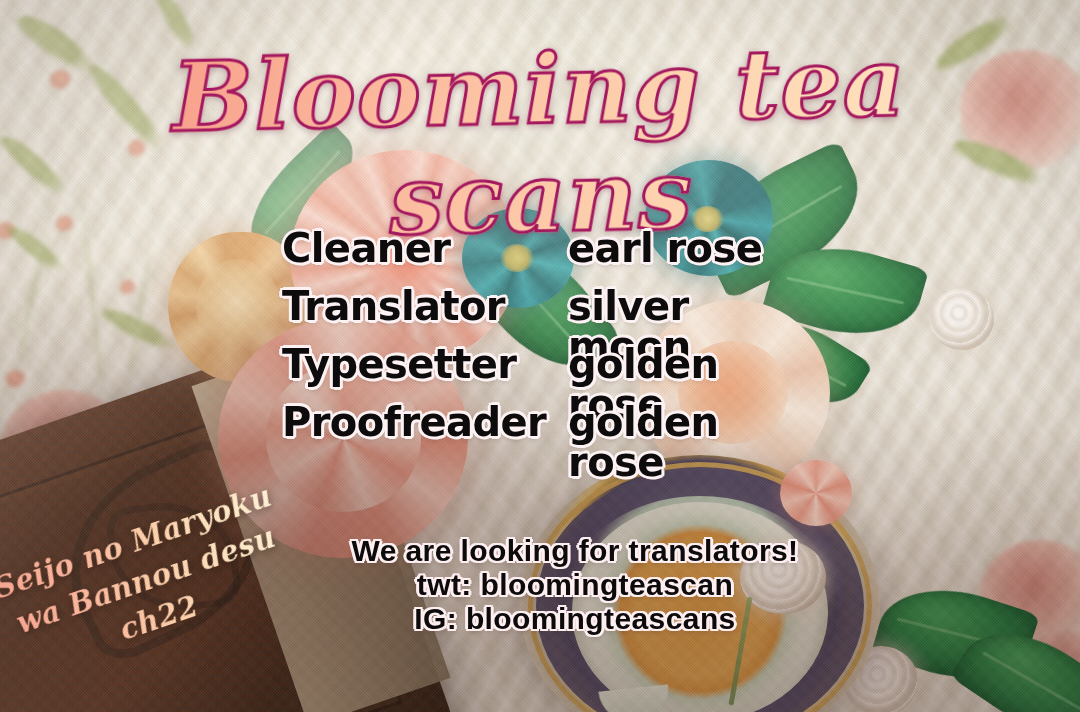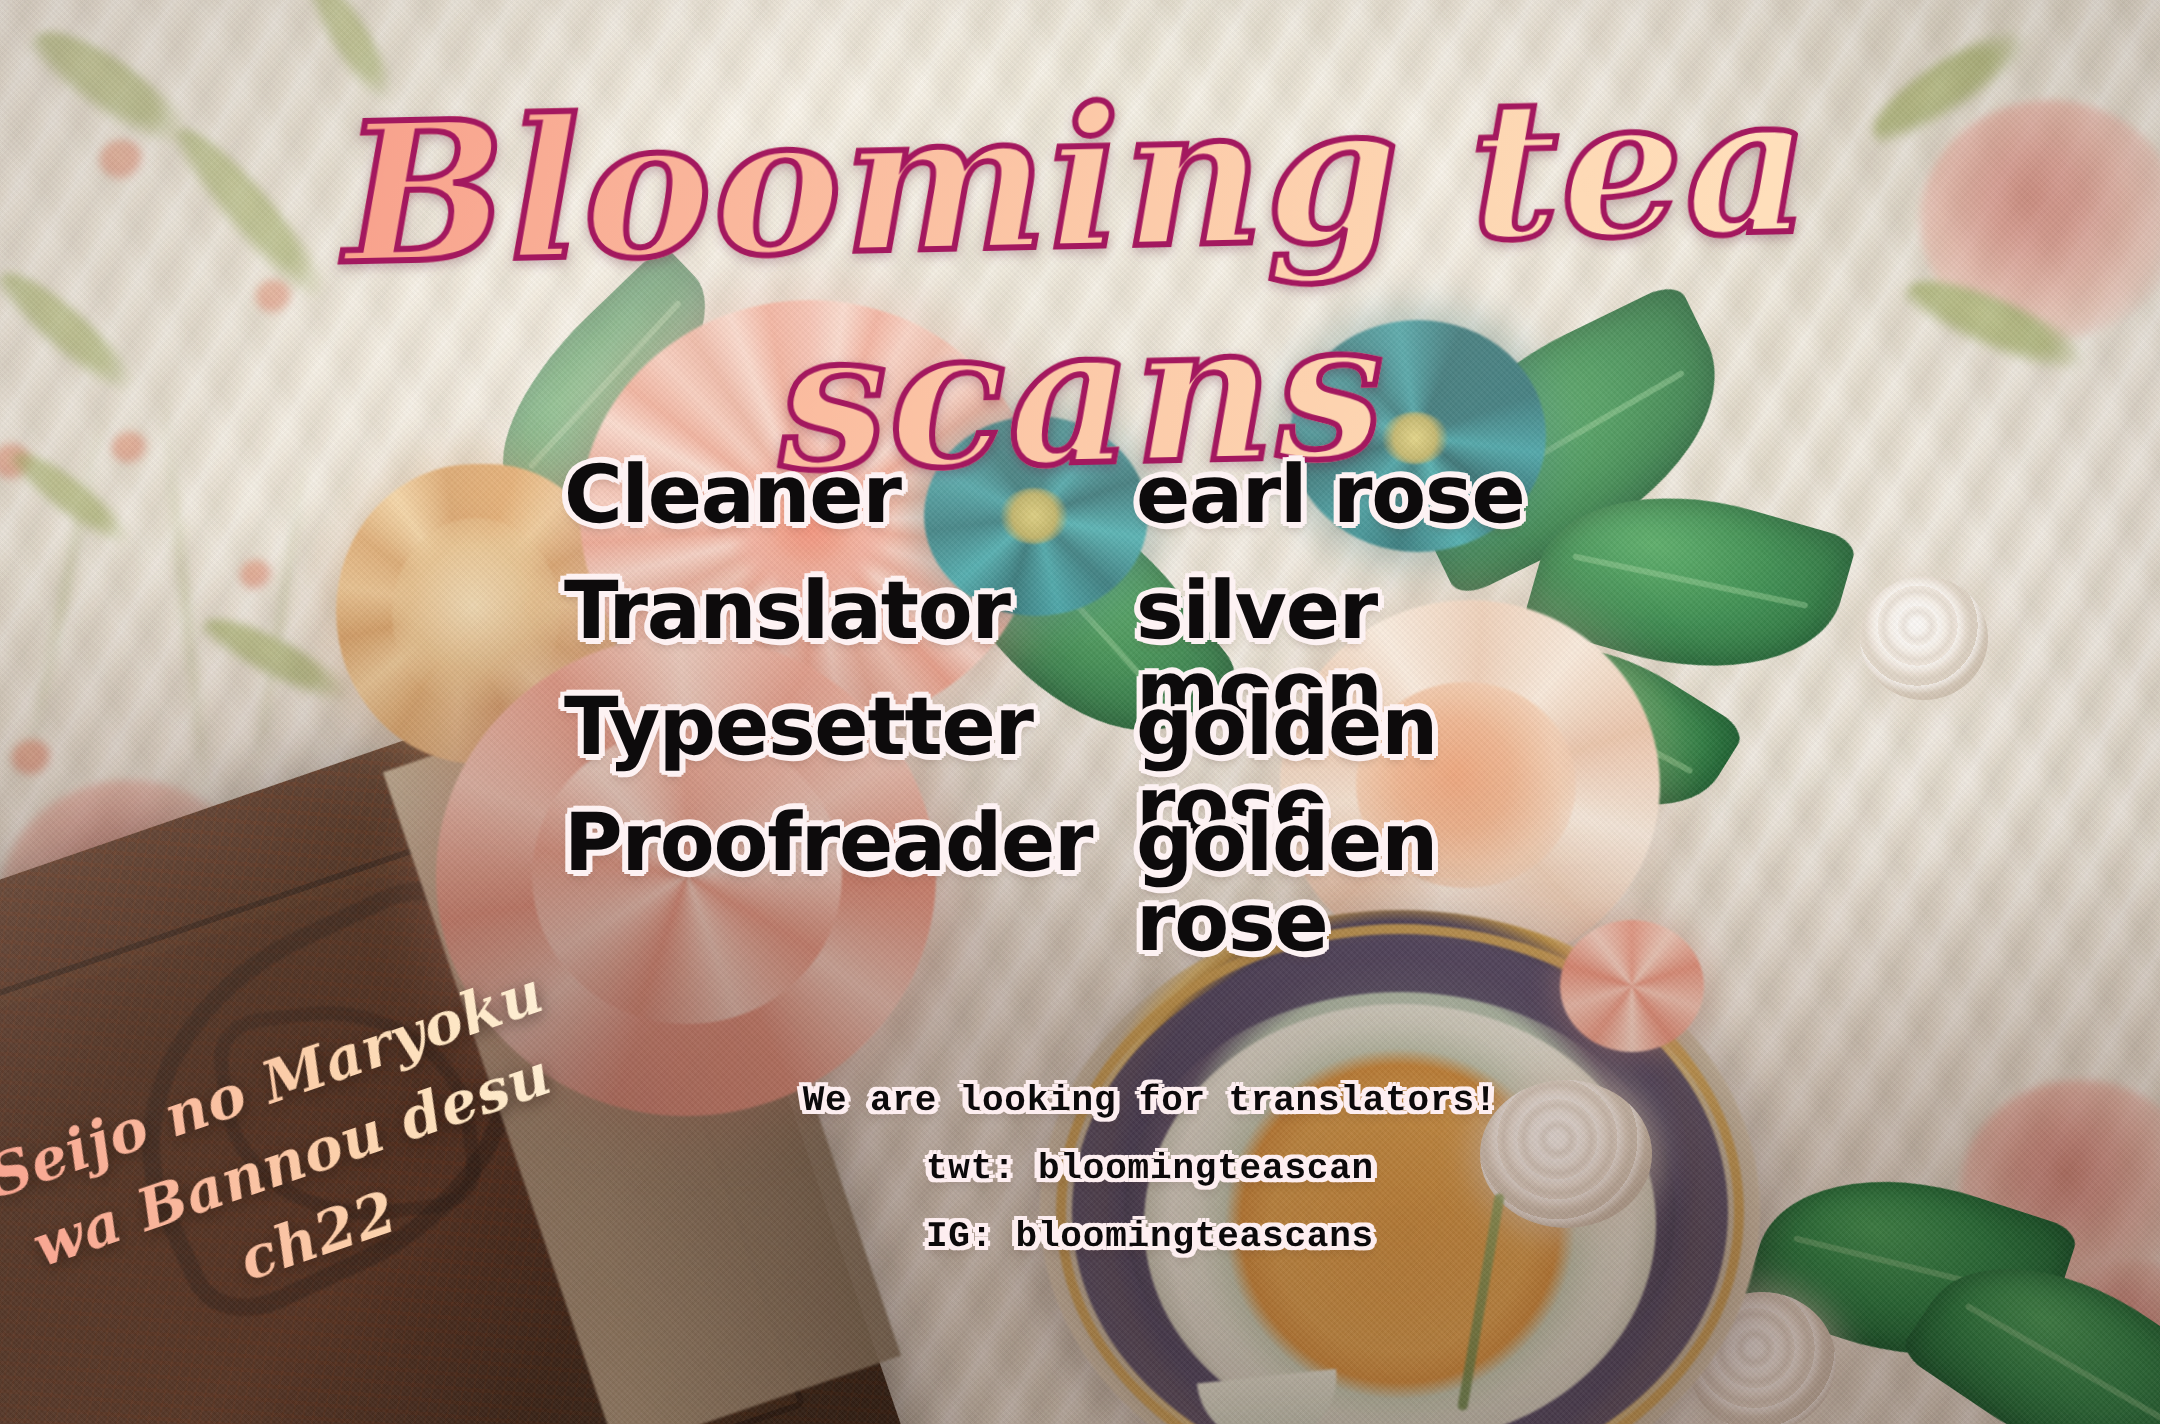--- a/index.html
+++ b/index.html
@@ -469,23 +469,23 @@
   
   .recruit {
     position:absolute;
     left: 0; top: 534px;
     width: 1080px;
     text-align:center;
     padding-left: 70px;
     box-sizing: border-box;
   }
   .recruit-line {
-    font-family: Liberation Mono, monospace;
+    font-family: Liberation Sans, sans-serif;
     font-weight: 700;
-    font-size: 18px;
+    font-size: 30px;
     line-height: 34px;
     color: #0c0a0b;
     letter-spacing: 0.4px;
     text-shadow:
       2px 0 0 #fdeef0, -2px 0 0 #fdeef0, 0 2px 0 #fdeef0, 0 -2px 0 #fdeef0,
       2px 2px 0 #fdeef0, -2px 2px 0 #fdeef0, 2px -2px 0 #fdeef0, -2px -2px 0 #fdeef0,
       3px 0 0 #fdeef0, -3px 0 0 #fdeef0,
       0 3px 5px rgba(70,44,36,0.32);
   }
 

